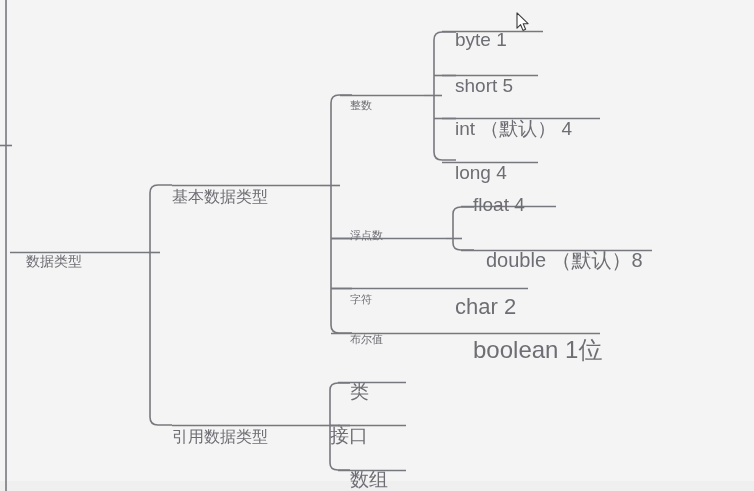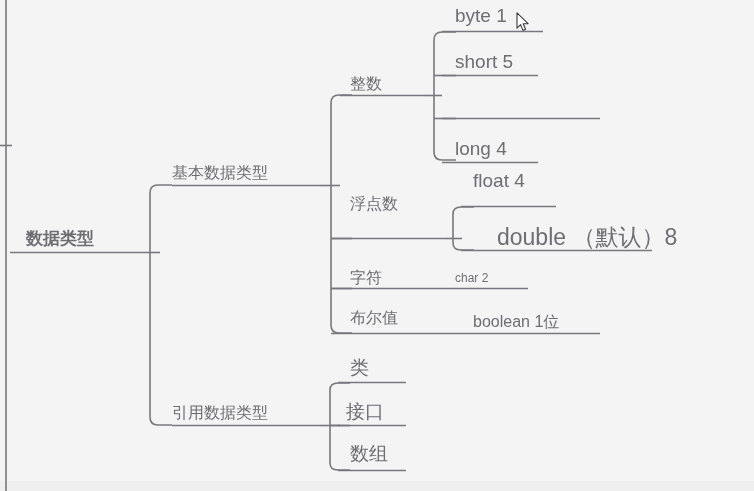--- a/index.html
+++ b/index.html
@@ -31,25 +31,26 @@
     top: 0;
     width: 754px;
     height: 491px;
     pointer-events: none;
   }
   .node {
     position: absolute;
     white-space: nowrap;
     color: #6d6d74;
     line-height: 1;
+    margin-top: 24px;
   }
-  .n-root      { font-size: 17px; font-weight: bold; }
+  .n-root      { font-size: 14px; }
   .n-lvl1      { font-size: 16px; }
-  .n-lvl2      { font-size: 16px; }
-  .n-leaf      { font-size: 12px; }
+  .n-lvl2      { font-size: 11px; }
+  .n-leaf      { font-size: 22px; }
   .n-leaf-big  { font-size: 19px; }
   .cursor {
     position: absolute;
     width: 14px;
     height: 20px;
   }
 </style>
 </head>
 <body>
 
@@ -125,44 +126,45 @@
   </svg>
 
   <div class="node n-root" style="left:26px;  top:230px;">数据类型</div>
 
   <div class="node n-lvl1" style="left:172px; top:405px;">引用数据类型</div>
 
   <div class="node n-lvl1" style="left:172px; top:165px;">基本数据类型</div>
 
   <div class="node n-lvl2" style="left:350px; top:76px;">整数</div>
 
-  <div class="node n-lvl2" style="left:350px; top:196px;">浮点数</div>
+  <div class="node n-lvl2" style="left:350px; top:206px;">浮点数</div>
 
   <div class="node n-lvl2" style="left:350px; top:270px;">字符</div>
 
   <div class="node n-lvl2" style="left:350px; top:310px;font-family:Liberation Serif, serif;">布尔值</div>
 
   <div class="node n-leaf-big" style="left:455px; top:6px;">byte  1</div>
 
   <div class="node n-leaf-big" style="left:455px; top:52px;">short  5</div>
 
+  <div class="node n-leaf-big" style="left:455px; top:95px;">int （默认）  4</div>
 
   <div class="node n-leaf-big" style="left:455px; top:139px;">long  4</div>
 
   <div class="node n-leaf-big" style="left:473px; top:171px;">float  4</div>
 
-  <div class="node" style="left:497px; top:226px; font-size:23px;">double （默认）8</div>
+  <div class="node" style="left:486px; top:226px; font-size:20px;">double （默认）8</div>
 
   <div class="node n-leaf" style="left:455px; top:272px;">char 2</div>
 
-  <div class="node" style="left:473px; top:314px; font-size:16px;">boolean 1位</div>
+  <div class="node" style="left:473px; top:314px; font-size:24px;">boolean 1位</div>
 
   <div class="node n-leaf-big" style="left:350px; top:358px;">类</div>
 
-  <div class="node n-leaf-big" style="left:346px; top:402px;text-align:right;">接口</div>
+  <div class="node n-leaf-big" style="left:330px; top:402px;text-align:right;">接口</div>
 
-  <div class="node n-leaf-big" style="left:350px; top:446px;font-family:Liberation Mono, monospace;">数组</div>
+  <div class="node n-leaf-big" style="left:350px; top:446px;">数组</div>
 
   <svg class="cursor" viewBox="0 0 14 20" xmlns="http://www.w3.org/2000/svg" style="left: 516px; top: 12px;">
     <path d="M1 0.8 L1 16.2 L4.6 12.7 L7.0 18.4 L9.6 17.3 L7.2 11.8 L12.1 11.6 Z" fill="#ffffff" stroke="#3a3a3a" stroke-width="1.1" stroke-linejoin="round"></path>
   </svg>
 
 </div>
 
 </body></html>

